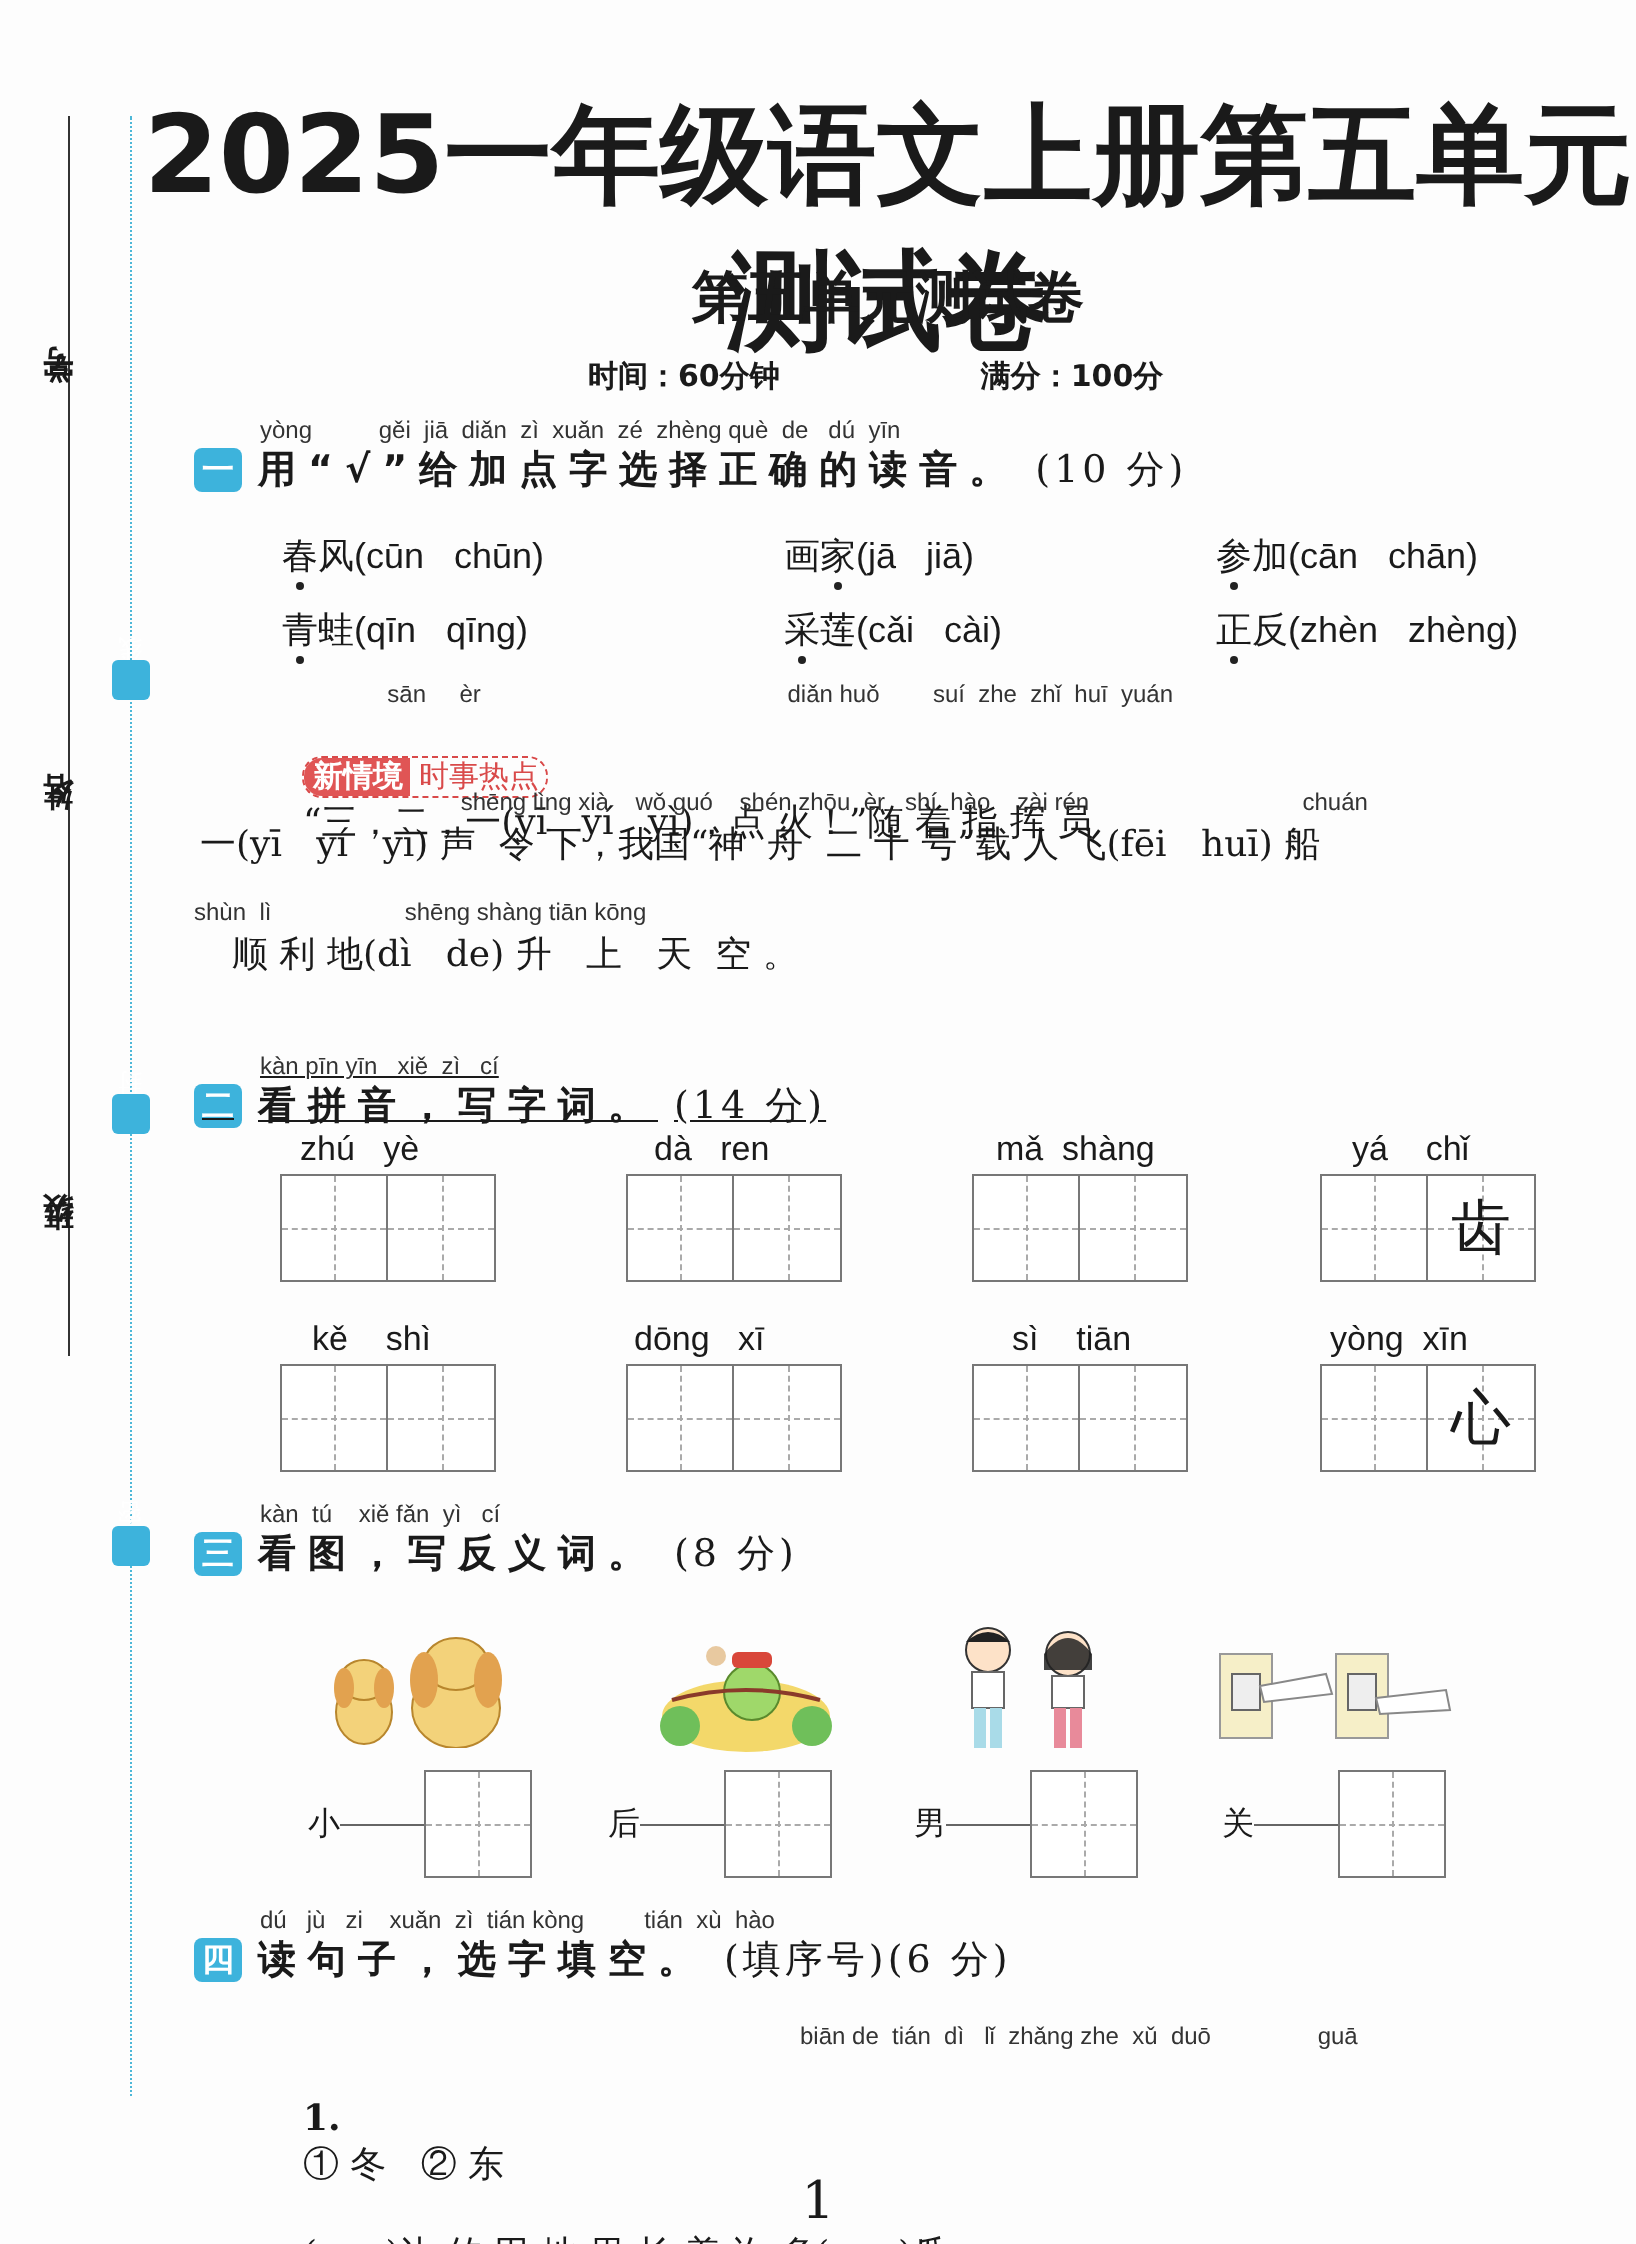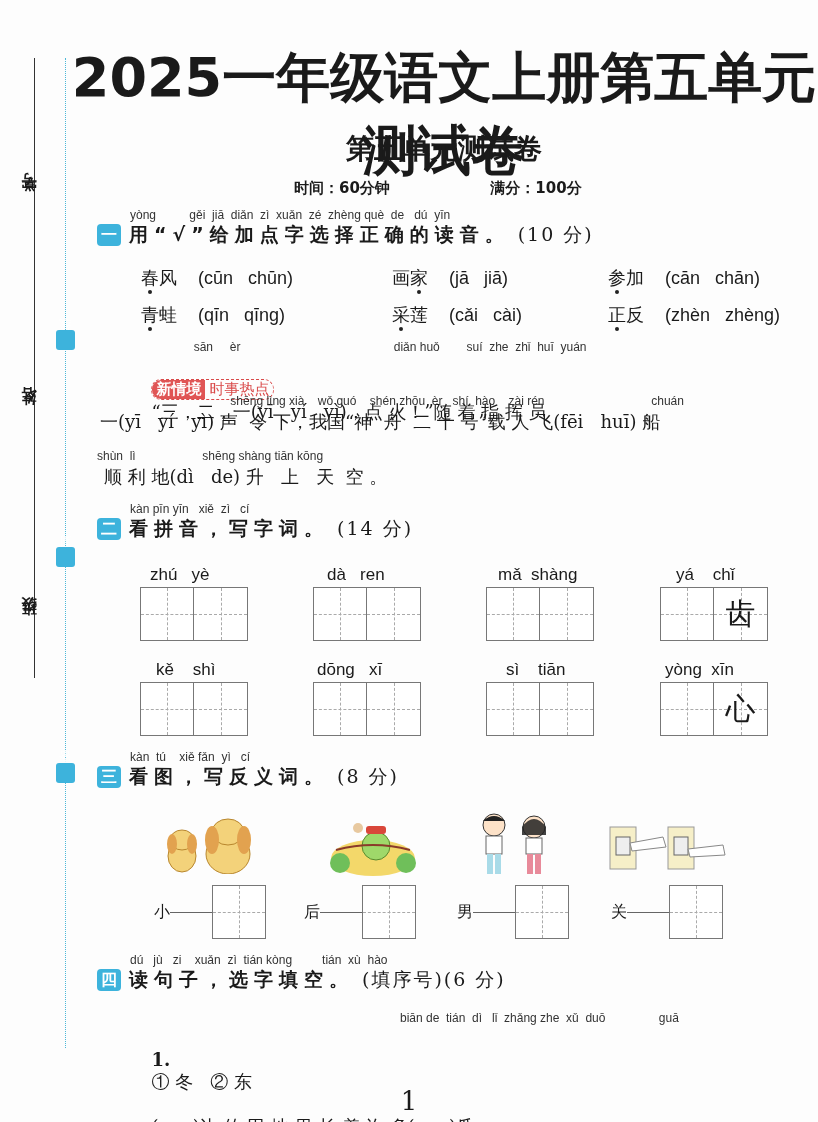--- a/index.html
+++ b/index.html
@@ -12,21 +12,21 @@
   .subtitle{position:absolute;top:130px;left:70px;width:748px;text-align:center;font-size:28px;font-weight:bold;}
   .meta{position:absolute;top:179px;left:280px;font-size:15px;font-weight:bold;padding-left:14px;}
   .meta span{display:inline-block;}
   .meta .gap{width:90px;}
   .sec{position:absolute;left:97px;}
   .pinyin{font-size:12px;color:#333;white-space:pre;font-family:"Liberation Sans",sans-serif;}
   .sec-head{display:flex;align-items:center;gap:8px;font-size:19px;font-weight:bold;letter-spacing:6px;}
   .badge{width:24px;height:22px;background:#3db3dc;color:#fff;border-radius:4px;display:flex;align-items:center;justify-content:center;font-size:16px;letter-spacing:0;}
   .score{font-weight:normal;letter-spacing:2px;font-family:"DejaVu Serif",serif;}
   .row{position:absolute;font-size:18px;white-space:pre;font-family:"DejaVu Serif",serif;}
-  .row .py{font-family:"Liberation Sans",sans-serif;margin-left:21px;}
+  .row .py{font-family:"Liberation Sans",sans-serif;}
   .dot{position:relative;}
   .dot::after{content:"";position:absolute;left:50%;bottom:-6px;width:4px;height:4px;margin-left:-2px;background:#222;border-radius:50%;}
   .tag{display:inline-flex;border:1.5px dashed #d94a4a;border-radius:10px;overflow:hidden;font-size:15px;vertical-align:middle;}
   .tag .a{background:#e05555;color:#fff;padding:0 4px;font-weight:bold;font-family:"DejaVu Sans",sans-serif;}
   .tag .b{color:#d94a4a;padding:0 4px;font-family:"DejaVu Sans",sans-serif;}
   .grid-pair{position:absolute;display:flex;}
   .cell{width:54px;height:54px;border:1px solid #777;position:relative;box-sizing:border-box;background:#fff;}
   .cell+.cell{border-left:none;}
   .cell::before{content:"";position:absolute;left:50%;top:0;bottom:0;border-left:1px dashed #aaa;}
   .cell::after{content:"";position:absolute;top:50%;left:0;right:0;border-top:1px dashed #aaa;}
@@ -77,23 +77,23 @@
 <div class="row" style="top:303px;left:608px;"><span class="dot">正</span>反<span class="py">(zhèn   zhèng)</span></div>
 
 <div class="pinyin" style="position:absolute;top:340px;left:97px;">                             sān     èr                                              diǎn huǒ        suí  zhe  zhǐ  huī  yuán</div>
 <div class="row" style="top:356px;left:140px;">
   <span class="tag"><span class="a">新情境</span><span class="b">时事热点</span></span>
   <span>“三，二，一(yī   yí   yì)，点 火！”随 着 指 挥 员</span>
 </div>
 <div class="pinyin" style="position:absolute;top:394px;left:97px;">                                        shēng lìng xià    wǒ guó    shén zhōu  èr   shí  hào    zài rén                                chuán</div>
 <div class="row" style="top:410px;left:100px;">一(yī   yí   yì) 声  令 下，我国“神  舟  二 十 号”载 人 飞(fēi   huī) 船</div>
 <div class="pinyin" style="position:absolute;top:449px;left:97px;">shùn  lì                    shēng shàng tiān kōng</div>
-<div class="row" style="top:465px;left:104px;">顺 利 地(dì   de) 升   上   天  空 。</div>
-
-<div class="sec" style="top:502px;">
+<div class="row" style="top:465px;left:116px;">顺 利 地(dì   de) 升   上   天  空 。</div>
+
+<div class="sec" style="top:526px;text-decoration:underline;">
   <div class="pinyin" style="margin-left:33px;">kàn pīn yīn   xiě  zì   cí</div>
   <div class="sec-head">
     <span class="badge">二</span>
     <span>看拼音，写字词。</span>
     <span class="score">(14 分)</span>
   </div>
 </div>
 
 <div class="gp-py" style="top:565px;left:150px;">zhú   yè</div>
 <div class="grid-pair" style="top:587px;left:140px;">

